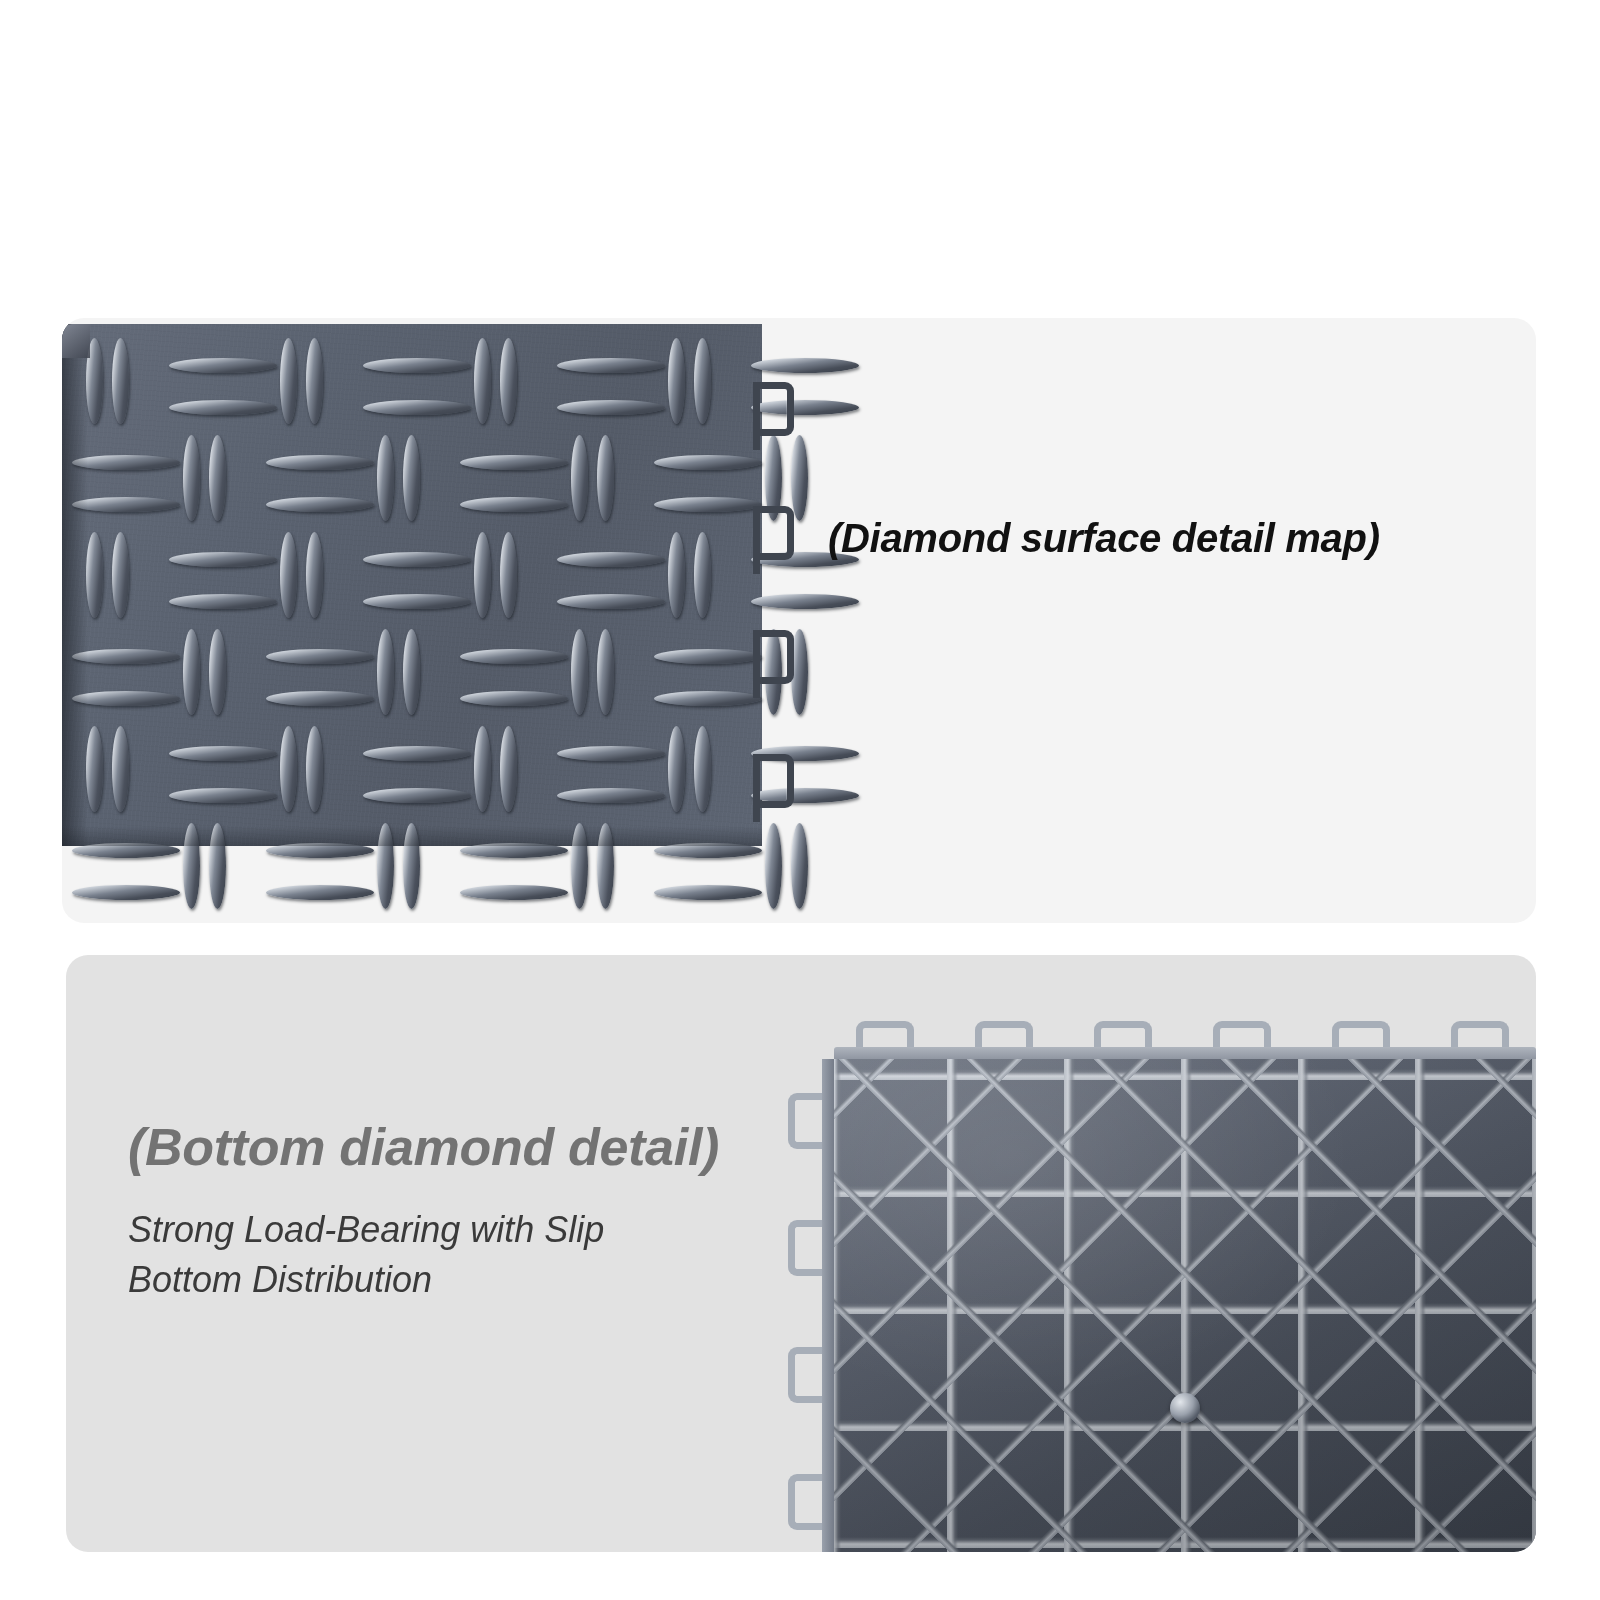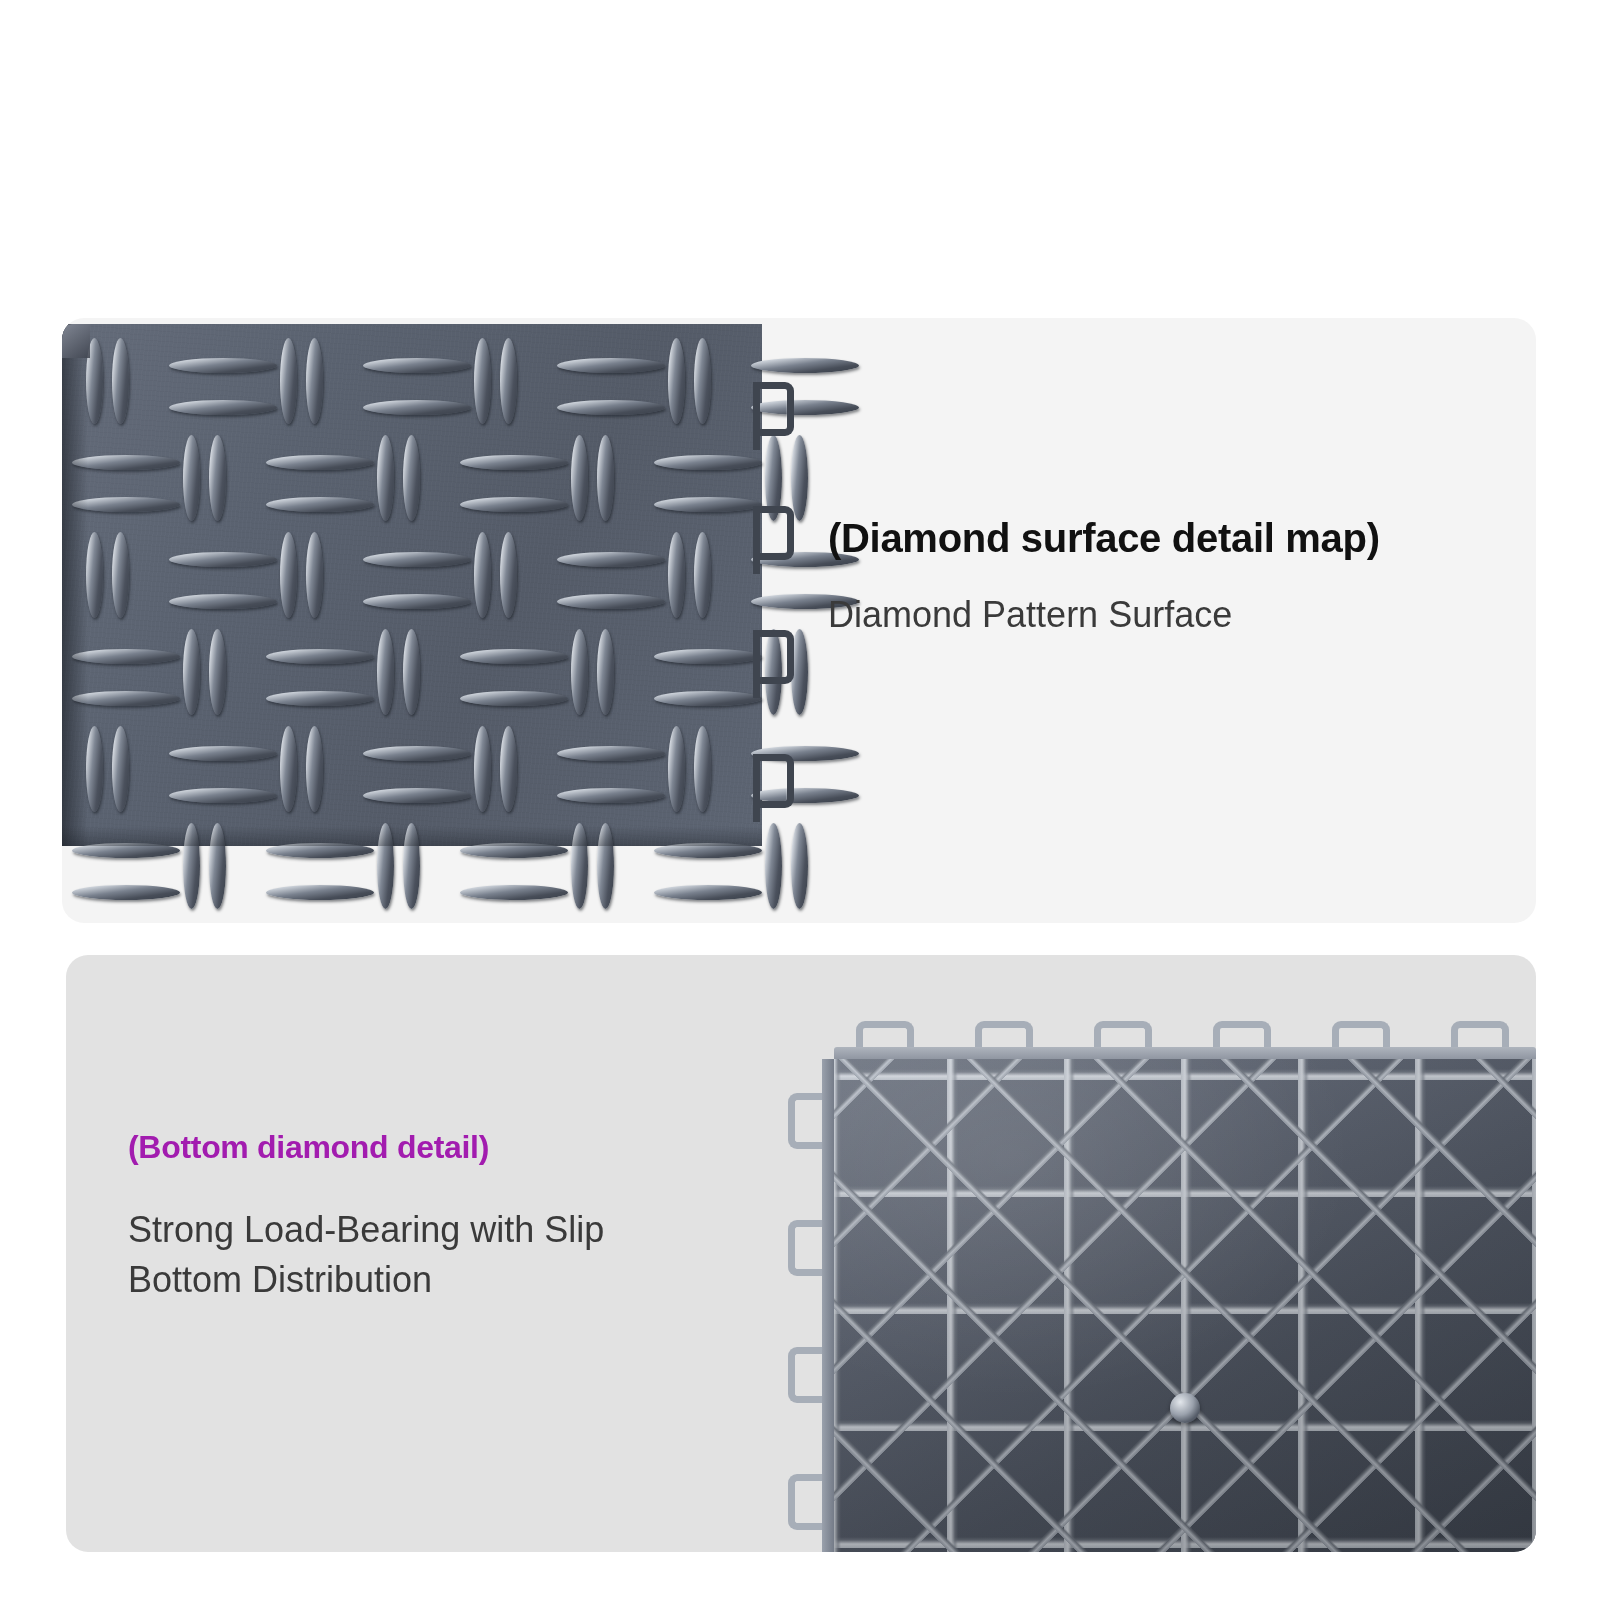--- a/index.html
+++ b/index.html
@@ -36,20 +36,21 @@
     transform:scaleX(0.80);
     transform-origin:center;
     white-space:nowrap;
   }
 
   
   .card {
     position:absolute;
     border-radius:22px;
     overflow:hidden;
+    font-style:italic;
   }
   .card-top {
     left:62px; top:318px;
     width:1474px; height:605px;
     background:#f4f4f4;
   }
   .card-bottom {
     left:66px; top:955px;
     width:1470px; height:597px;
     background:#e2e2e2;
@@ -153,23 +154,23 @@
     line-height:46px;
   }
 
   
   .txt-bot {
     position:absolute;
     left:62px; top:168px;
     width:640px;
   }
   .head-bold2 {
-    font-size:32px;
+    font-size:52px;
     font-weight:700;
-    color:#a21caf;
+    color:#737373;
     letter-spacing:-0.3px;
     line-height:48px;
     white-space:nowrap;
   }
   .para {
     margin-top:34px;
     font-size:36px;
     font-weight:400;
     color:#3a3a3a;
     line-height:50px;
@@ -376,21 +377,20 @@
       <div id="tabRLayer">
           <div class="tab-r" style="left: 698px; top: 58px;"></div>
           <div class="tab-r" style="left: 698px; top: 182px;"></div>
           <div class="tab-r" style="left: 698px; top: 306px;"></div>
           <div class="tab-r" style="left: 698px; top: 430px;"></div>
         </div>
     </div>
 
     <div class="txt-top">
       <div class="head-bold">(Diamond surface detail map)</div>
-      <div class="sub-reg">Diamond Pattern Surface</div>
     </div>
   </div>
 
   <div class="card card-bottom">
 
     <div class="txt-bot">
       <div class="head-bold2">(Bottom diamond detail)</div>
       <div class="para">
         <div>Strong Load-Bearing with Slip</div>
         <div>Bottom Distribution</div>

